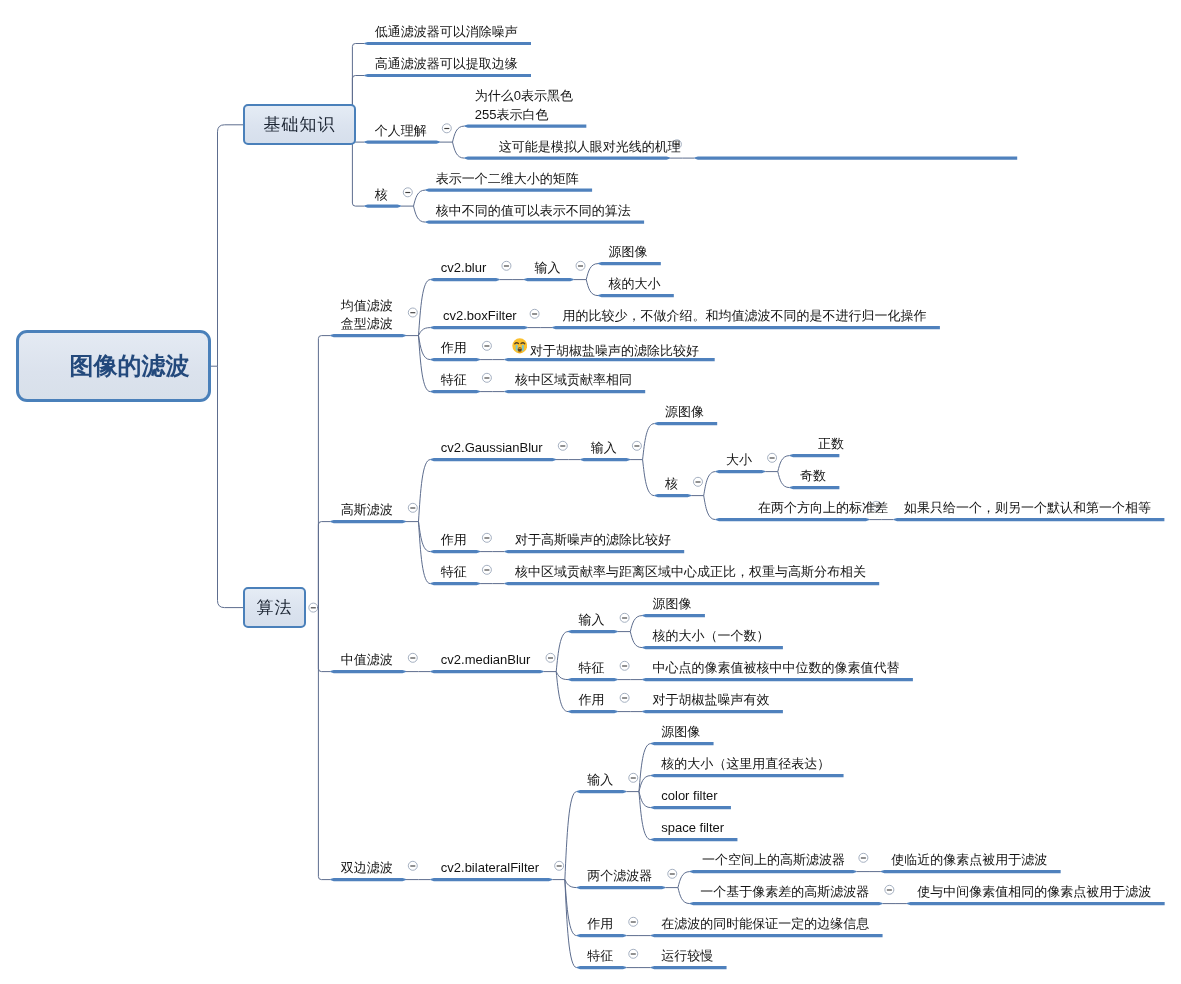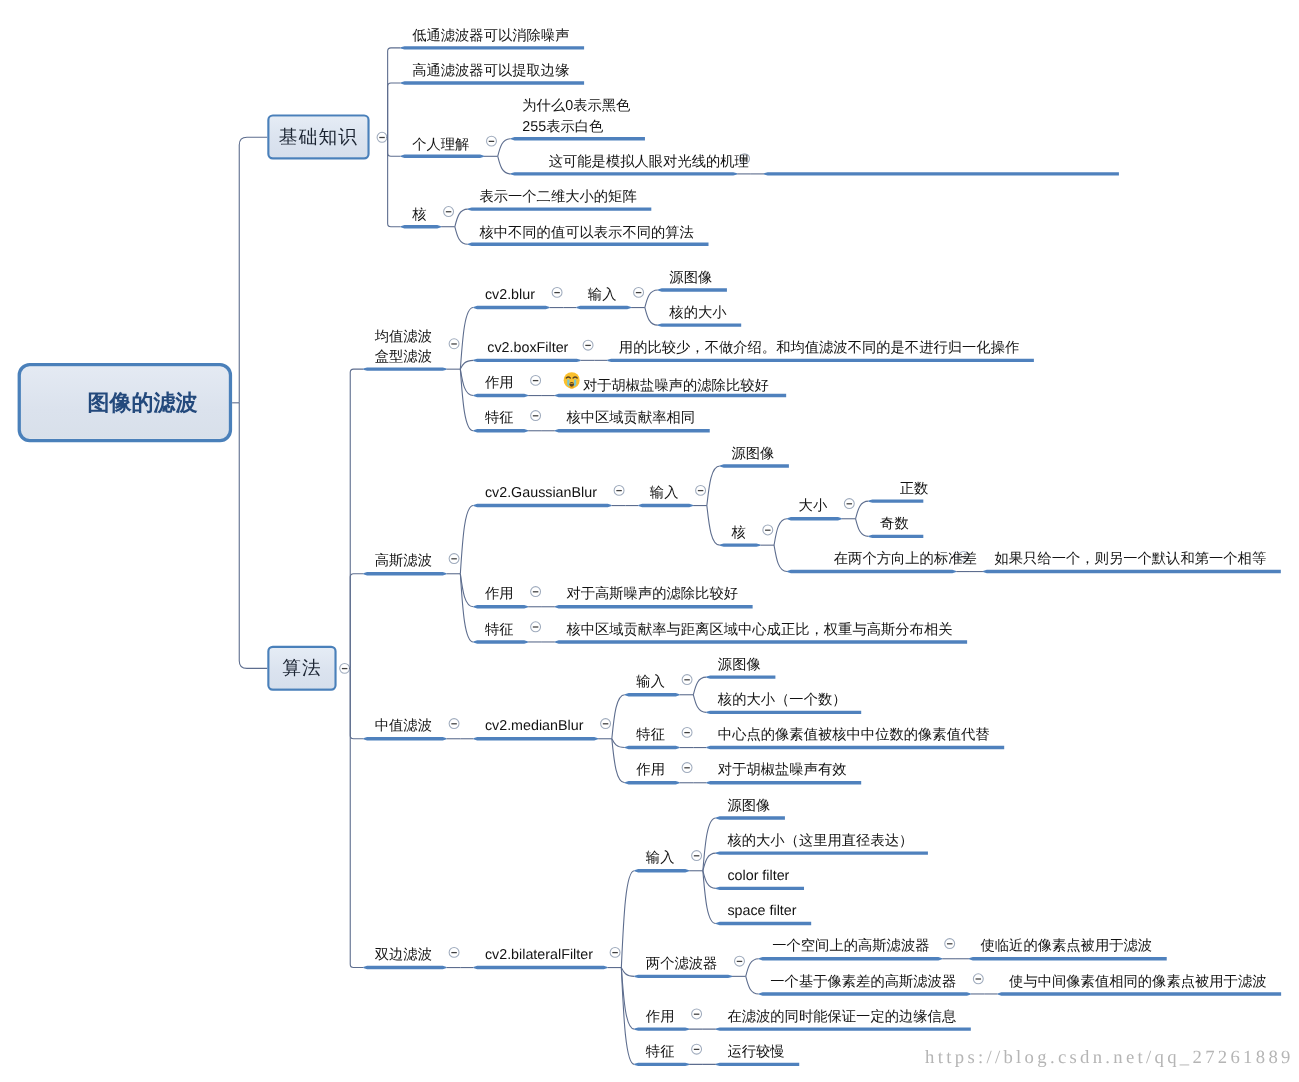--- a/index.html
+++ b/index.html
@@ -3,21 +3,21 @@
 <meta charset="utf-8">
 <title>Mind Map</title>
 <style>
 html,body{margin:0;padding:0;background:#ffffff;}
 body{width:1181px;height:984px;position:relative;overflow:hidden;
      font-family:"Liberation Sans",sans-serif;}
 #stage{position:absolute;left:0;top:0;width:1181px;height:984px;}
 svg#links{position:absolute;left:0;top:0;width:1181px;height:984px;}
 .node-label{position:absolute;white-space:pre;font-size:13px;color:#121212;line-height:18.6px;}
 .root-node{position:absolute;box-sizing:border-box;border:3.5px solid #4a80ba;border-radius:11px;
-   background:linear-gradient(180deg,#e4eaf3 0%,#dbe2ed 60%,#d8e0ea 100%);color:#23497c;font-weight:bold;font-size:20px;
+   background:linear-gradient(180deg,#e4eaf3 0%,#dbe2ed 60%,#d8e0ea 100%);color:#23497c;font-weight:bold;font-size:24px;
    display:flex;align-items:center;justify-content:center;letter-spacing:0px;padding-left:32px;}
 .lvl1-node{position:absolute;box-sizing:border-box;border:2px solid #4a80ba;border-radius:5px;
    background:linear-gradient(180deg,#e5ecf5 0%,#dbe3ef 55%,#d6dfec 100%);color:#1b2432;font-size:17px;
    display:flex;align-items:center;justify-content:center;letter-spacing:1px;}
 .watermark{position:absolute;font-family:"Liberation Serif",serif;font-size:17px;color:#b5b5b5;letter-spacing:3.0px;white-space:pre;}
 .emoji-icon{display:inline-block;width:15.5px;height:15.5px;position:relative;top:-1px;left:-3px;margin-right:-0.5px;}
 </style>
 </head>
 <body>
 
@@ -299,21 +299,21 @@
       <path d="M576.665625 967.1 L580.165625 966.0500000000001 L622.9656249999999 966.0500000000001 L626.4656249999999 967.1 L626.4656249999999 968.1 L622.9656249999999 969.15 L580.165625 969.15 L576.665625 968.1 Z" fill="#4f81bd"></path>
       <path d="M626.4656249999999 967.6 L638.9656249999999 967.6" fill="none" stroke="#5d6d8e" stroke-width="1"></path>
       <g>
         <circle cx="633.2656249999999" cy="953.8000000000001" r="4.5" fill="#ffffff" stroke="#9fabbd" stroke-width="0.95"></circle>
         <path d="M630.7656249999999 954.0000000000001 L635.7656249999999 954.0000000000001" stroke="#3f3f3f" stroke-width="1.15"></path>
       </g>
       <path d="M638.9656249999999 967.6 L650.7656249999999 967.6" fill="none" stroke="#5d6d8e" stroke-width="1"></path>
       <path d="M650.7656249999999 967.1 L654.2656249999999 966.0500000000001 L726.5656249999998 966.0500000000001 L726.5656249999998 966.0500000000001 L726.5656249999998 969.15 L726.5656249999998 969.15 L654.2656249999999 969.15 L650.7656249999999 968.1 Z" fill="#4f81bd"></path>
     </svg>
 <div class="root-node" style="left: 16px; top: 330.2px; width: 195px; height: 72px;">图像的滤波</div>
-    <div class="lvl1-node" style="left: 243px; top: 104.3px; width: 93px; height: 41px;">基础知识</div>
+    <div class="lvl1-node" style="left: 243px; top: 104.3px; width: 113px; height: 41px;">基础知识</div>
     <div class="node-label" style="left: 374.7px; top: 23px;">低通滤波器可以消除噪声</div>
     <div class="node-label" style="left: 374.7px; top: 55px;">高通滤波器可以提取边缘</div>
     <div class="node-label" style="left: 374.7px; top: 121.6px;">个人理解</div>
     <div class="node-label" style="left: 474.8px; top: 87px;">为什么0表示黑色
 255表示白色</div>
     <div class="node-label" style="left: 474.8px; top: 137.6px; margin-left: 24px;">这可能是模拟人眼对光线的机理</div>
     <div class="node-label" style="left: 374.7px; top: 185.6px;">核</div>
     <div class="node-label" style="left: 435.8px; top: 169.6px;">表示一个二维大小的矩阵</div>
     <div class="node-label" style="left: 435.8px; top: 201.6px;">核中不同的值可以表示不同的算法</div>
     <div class="lvl1-node" style="left: 243px; top: 587.1px; width: 63px; height: 41px;">算法</div>
@@ -370,14 +370,13 @@
     <div class="node-label" style="left: 661.266px; top: 819.1px;">space filter</div>
     <div class="node-label" style="left: 587.166px; top: 867.1px;">两个滤波器</div>
     <div class="node-label" style="left: 702px; top: 851.1px;">一个空间上的高斯滤波器</div>
     <div class="node-label" style="left: 891.366px; top: 851.1px;">使临近的像素点被用于滤波</div>
     <div class="node-label" style="left: 700.266px; top: 883.1px;">一个基于像素差的高斯滤波器</div>
     <div class="node-label" style="left: 917.366px; top: 883.1px;">使与中间像素值相同的像素点被用于滤波</div>
     <div class="node-label" style="left: 587.166px; top: 915.1px;">作用</div>
     <div class="node-label" style="left: 661.266px; top: 915.1px;">在滤波的同时能保证一定的边缘信息</div>
     <div class="node-label" style="left: 587.166px; top: 947.1px;">特征</div>
     <div class="node-label" style="left: 661.266px; top: 947.1px;">运行较慢</div>
-    <div class="watermark" style="left: 841px; top: 951px;">https://blog.csdn.net/qq_27261889</div>
   </div>
 
 </body></html>

